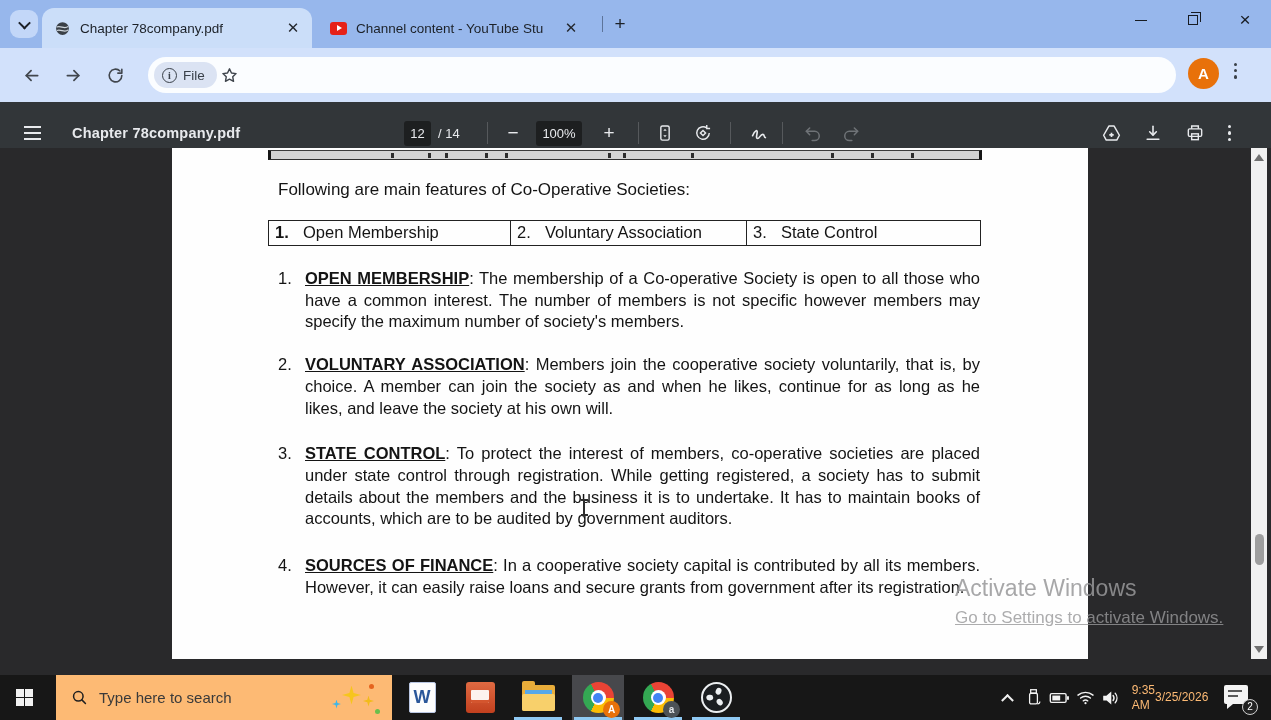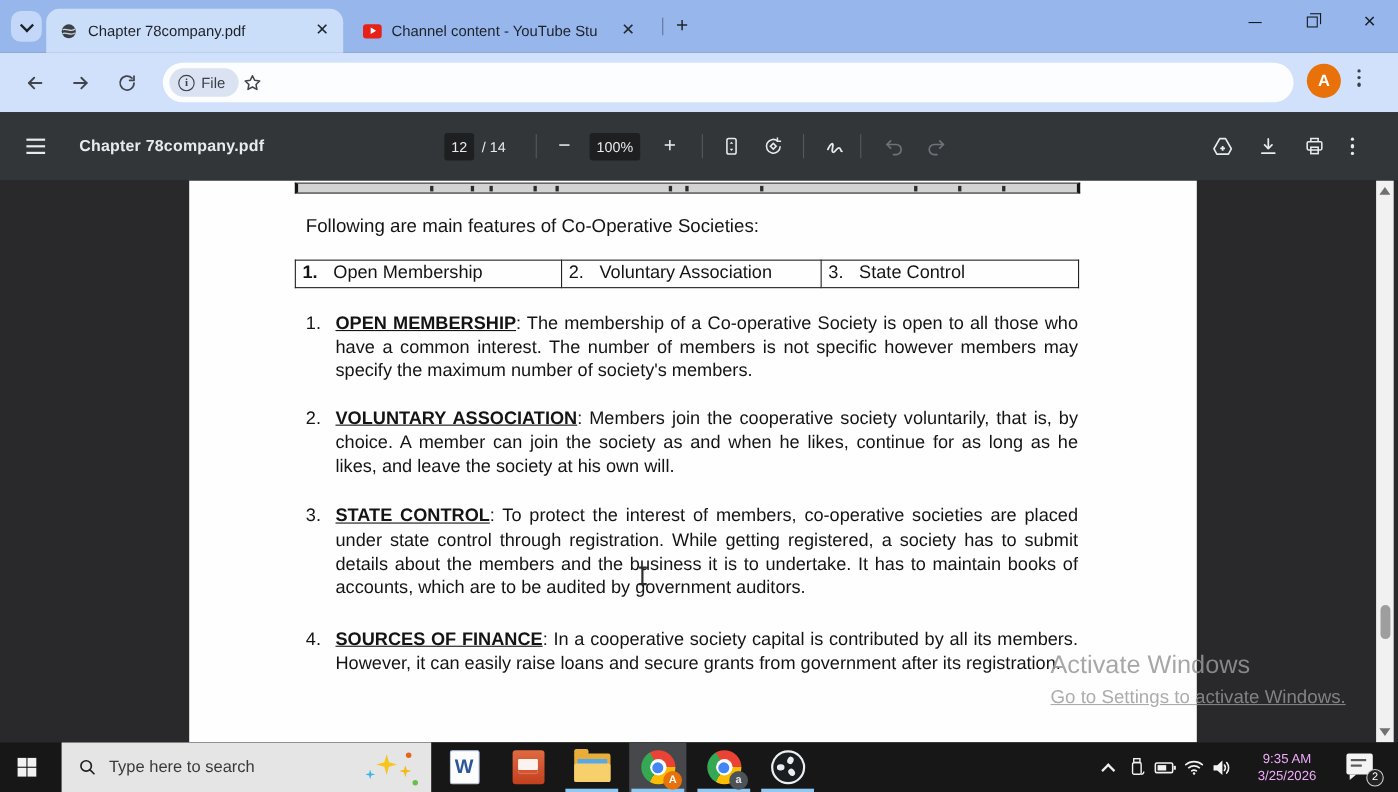--- a/index.html
+++ b/index.html
@@ -47,21 +47,21 @@
   .hamburger { left:24px; flex-direction:column; justify-content:center; gap:3.6px; cursor:pointer; }
   .hamburger i { display:block; width:17px; height:2px; background:#e8eaed; }
   .pdf-title { left:72px; font-size:14.5px; font-weight:600; letter-spacing:.2px; }
   .valbox { background:#1d1f20; border-radius:3px; height:25px; min-width:27px; padding:0 5px; font-size:13px; display:flex; align-items:center; justify-content:center; }
   .bar-divider { width:1px; height:22px; background:#56595c; }
   .tool-btn { width:34px; justify-content:center; cursor:pointer; color:#e8eaed; }
   .tool-btn.dim { color:#6f7377; }
   .pdf-text { font-size:13px; }
 
   
-  .content { position:absolute; left:0; top:164px; width:1271px; height:511px; background:#29292b; overflow:hidden; }
+  .content { position:absolute; left:0; top:148px; width:1271px; height:511px; background:#29292b; overflow:hidden; }
   .page { position:absolute; left:172px; top:0; width:916px; height:511px; background:#fefefe; overflow:hidden; color:#141414; }
   .cut-row { position:absolute; left:96px; top:2px; width:714px; height:10px; background:#d3d3d3; border-left:3px solid #161616; border-right:3px solid #161616; border-bottom:1.5px solid #2e2e2e; border-top:1px solid #3a3a3a; }
   .cut-row i { position:absolute; top:2px; width:3px; height:5px; background:#2c2c2c; }
   .docflow { position:absolute; left:96px; top:32px; width:714px; }
   .intro { margin-left:10px; font-size:17px; margin-bottom:20px; }
   table.features { border-collapse:collapse; width:712px; table-layout:fixed; }
   table.features td { border:1.4px solid #222; font-size:16.5px; padding:2px 4px 3px 6px; vertical-align:top; }
   td.c1 { width:242px; } td.c2 { width:236px; } td.c3 { width:234px;margin-left:40px; }
   .fnum { display:inline-block; width:28px; }
   .fnum.bold { font-weight:bold; }
@@ -89,21 +89,21 @@
   .sb-arrow { position:absolute; left:3px; width:0; height:0; border-left:5px solid transparent; border-right:5px solid transparent; cursor:pointer; }
   .sb-up { top:6px; border-bottom:7px solid #707070; }
   .sb-down { bottom:6px; border-top:7px solid #707070; }
   .sb-thumb { position:absolute; left:3.5px; top:386px; width:9px; height:31px; border-radius:5px; background:#9e9e9e; cursor:pointer; }
 
   
   .taskbar { position:absolute; left:0; top:675px; width:1271px; height:45px; background:#171717; }
   .start { position:absolute; left:0; top:0; width:48px; height:45px; display:flex; align-items:center; justify-content:center; cursor:pointer; }
   .winlogo { width:17px; height:17px; display:grid; grid-template-columns:8px 8px; grid-template-rows:8px 8px; gap:1.4px; }
   .winlogo i { background:#f2f2f2; }
-  .searchbox { position:absolute; left:56px; top:0; width:336px; height:45px; background:#e5e5e5; display:flex; align-items:center; padding:0 10px 0 14px; }
+  .searchbox { position:absolute; left:56px; top:0; width:336px; height:45px; background:#fdba74; display:flex; align-items:center; padding:0 10px 0 14px; }
   .searchbox input { border:none; outline:none; background:transparent; font-size:15px; color:#2f2f2f; flex:1; font-family:"Liberation Sans", sans-serif; }
   .searchbox input::placeholder { color:#3a3a3a; opacity:1; }
   .spark { position:relative; width:54px; height:40px; flex:none; }
   .star4 { position:absolute; clip-path:polygon(50% 0,61% 39%,100% 50%,61% 61%,50% 100%,39% 61%,0 50%,39% 39%); }
   .sp-big { left:14px; top:8px; width:19px; height:19px; background:#f6c51e; }
   .sp-blue { left:4px; top:22px; width:9px; height:9px; background:#3db6e8; }
   .sp-sm { left:35px; top:18px; width:11px; height:11px; background:#f2bb1a; }
   .sp-dot-o { position:absolute; left:41px; top:6px; width:5px; height:5px; border-radius:50%; background:#e5641e; }
   .sp-dot-g { position:absolute; left:47px; top:31px; width:5px; height:5px; border-radius:50%; background:#6abf4b; }
   .slot { position:absolute; top:0; width:52px; height:45px; display:flex; align-items:center; justify-content:center; cursor:pointer; }
@@ -120,21 +120,21 @@
   .ic-chrome { width:31px; height:31px; border-radius:50%; background:conic-gradient(from 330deg, #ea4335 0 120deg, #fbbc05 120deg 240deg, #34a853 240deg 360deg); position:relative; }
   .ic-chrome::before { content:""; position:absolute; left:8px; top:8px; width:15px; height:15px; border-radius:50%; background:#fff; }
   .ic-chrome::after { content:""; position:absolute; left:10.5px; top:10.5px; width:10px; height:10px; border-radius:50%; background:#4285f4; }
   .badge { position:absolute; right:4px; bottom:2px; width:17px; height:17px; border-radius:50%; text-align:center; font-size:10px; font-weight:bold; line-height:17px; z-index:2; }
   .badge.orange { background:#e8710a; color:#fff; }
   .badge.gray { background:#4c5257; color:#e4e7ea; }
   .ic-obs { width:31px; height:31px; border-radius:50%; background:#1b1e21; border:2.4px solid #eceff1; position:relative; }
   .tray { position:absolute; top:0; height:45px; display:flex; align-items:center; color:#f2f2f2; }
   .tray-btn { width:26px; height:45px; display:flex; align-items:center; justify-content:center; cursor:pointer; }
   .chev-up { width:9px; height:9px; border-left:2px solid #efefef; border-top:2px solid #efefef; transform:rotate(45deg) translate(2px,2px); }
-  .clock { position:absolute; left:1134px; top:0; width:72px; height:45px; display:flex; flex-direction:column; align-items:center; justify-content:center; color:#f0abfc; font-size:12px; line-height:15px; cursor:pointer; }
+  .clock { position:absolute; left:1134px; top:0; width:72px; height:45px; display:flex; flex-direction:row; align-items:center; justify-content:center; color:#fdba74; font-size:12px; line-height:15px; cursor:pointer; }
   .notif { position:absolute; left:1220px; top:4px; width:40px; height:38px; cursor:pointer; }
   .notif .bubble { position:absolute; left:4px; top:6px; width:24px; height:19px; background:#f4f4f4; border-radius:2px; }
   .notif .bubble::after { content:""; position:absolute; left:3px; bottom:-5px; border-top:5px solid #f4f4f4; border-right:6px solid transparent; }
   .notif .bubble i { position:absolute; left:4px; height:2px; background:#5a5a5a; }
   .notif .nbadge { position:absolute; right:2px; bottom:2px; width:16px; height:16px; border-radius:50%; background:#222; border:1px solid #cfcfcf; color:#fff; font-size:10px; text-align:center; line-height:14px; }
 
   svg { display:block; }
 </style>
 </head>
 <body>

